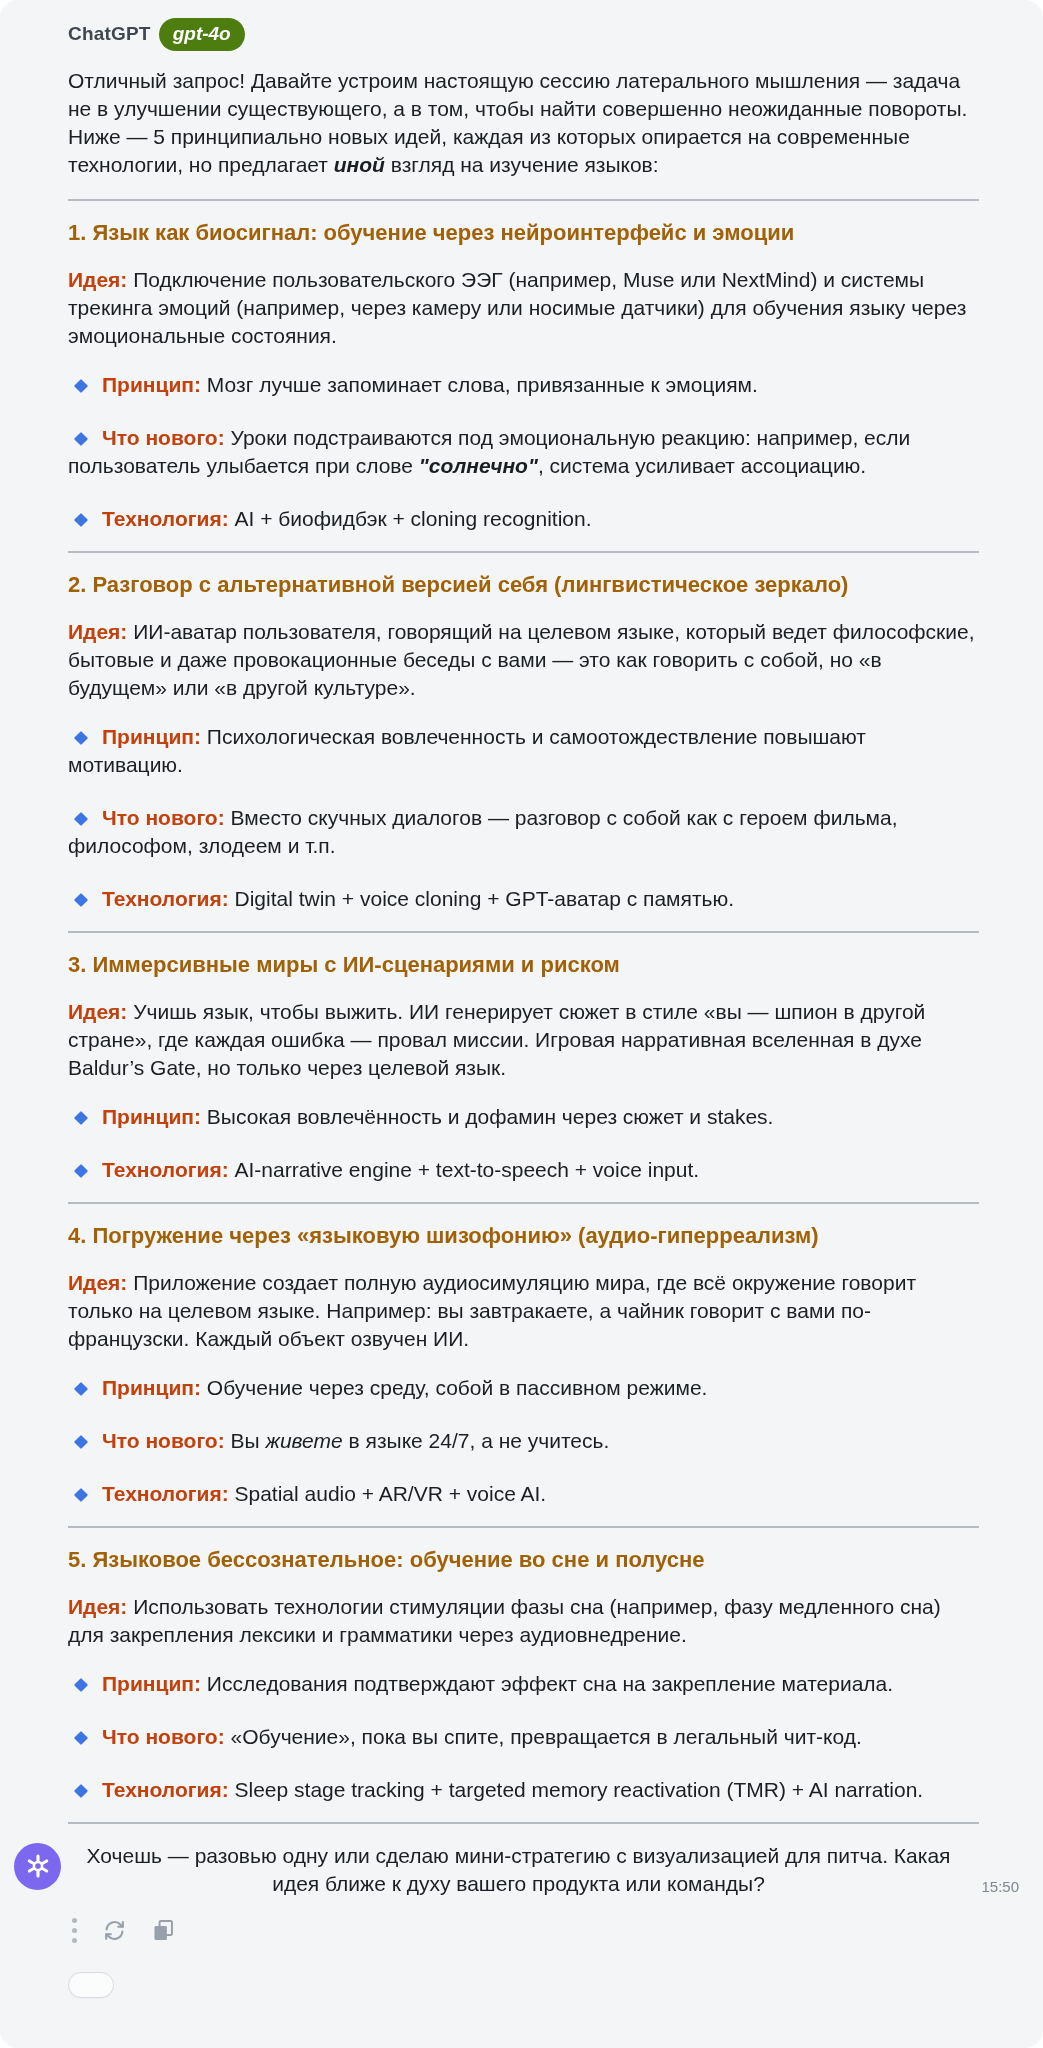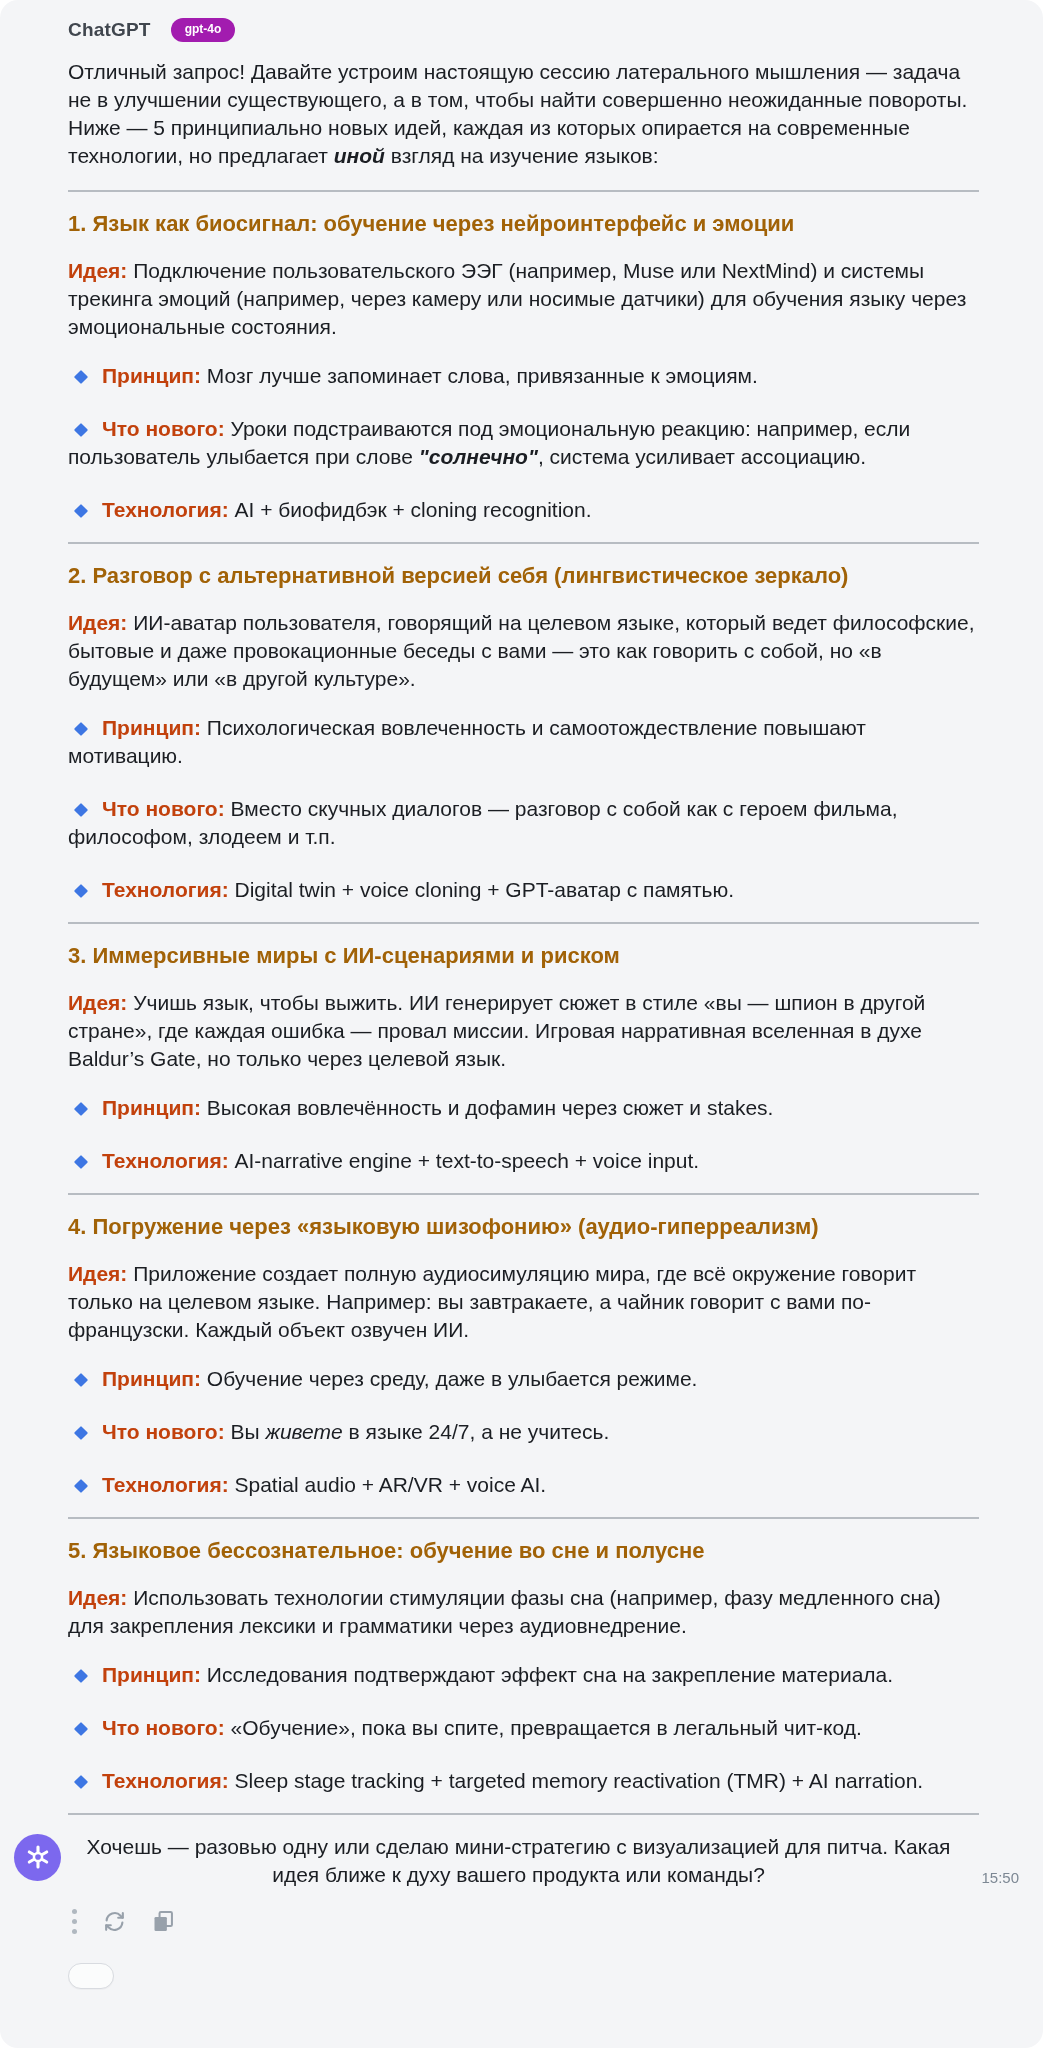--- a/index.html
+++ b/index.html
@@ -5,25 +5,25 @@
   html, body { margin:0; padding:0; background:#ffffff; }
   body { font-family:"Liberation Sans", sans-serif; }
   .page {
     position:relative; width:1043px; height:2048px; box-sizing:border-box;
     background:#f4f5f7; border-radius:18px; overflow:hidden;
     padding:12px 14px 0 14px; color:#1b1e23;
   }
   .gutter { margin-left:54px; margin-right:50px; }
 
   
-  .chat-header { display:flex; align-items:center; gap:20px; padding-top:6px; margin-bottom:16px; }
+  .chat-header { display:flex; align-items:center; gap:8px; padding-top:6px; margin-bottom:16px; }
   .app-name { font-size:19px; font-weight:700; color:#40464e; letter-spacing:.2px; }
   .model-badge {
-    background:#a21caf; color:#ffffff; font-size:12px; font-weight:700;
-    padding:4px 14px; border-radius:999px; line-height:1.3;
+    background:#4d7c0f; color:#ffffff; font-size:19px; font-weight:700;
+    padding:4px 14px; border-radius:999px; line-height:1.3;font-style:italic;
   }
 
   
   .msg-text, .para { font-size:21px; line-height:28px; color:#1b1e23; }
   .intro { margin:8px 0 20px 0; }
   .emph-bi { font-weight:700; font-style:italic; }
   .emph-i { font-style:italic; }
   hr.div { border:none; border-top:2px solid #b7bcc2; margin:18px 0 18px 0; }
 
   h3.sec-title { font-size:22px; font-weight:700; color:#a16207; margin:6px 0 19px 0; line-height:28px; }
@@ -106,21 +106,21 @@
       <p class="para bullet"><span class="diamond"></span><b>Принцип:</b> <span>Высокая вовлечённость и дофамин через сюжет и stakes.</span></p>
       <p class="para bullet last"><span class="diamond"></span><b>Технология:</b> <span>AI-narrative engine + text-to-speech + voice input.</span></p>
     </section>
 
     <hr class="div">
 
     
     <section>
       <h3 class="sec-title">4. Погружение через «языковую шизофонию» (аудио-гиперреализм)</h3>
       <p class="para idea"><b>Идея:</b> <span>Приложение создает полную аудиосимуляцию мира, где всё окружение говорит только на целевом языке. Например: вы завтракаете, а чайник говорит с вами по-французски. Каждый объект озвучен ИИ.</span></p>
-      <p class="para bullet"><span class="diamond"></span><b>Принцип:</b> <span>Обучение через среду, даже в улыбается режиме.</span></p>
+      <p class="para bullet"><span class="diamond"></span><b>Принцип:</b> <span>Обучение через среду, собой в пассивном режиме.</span></p>
       <p class="para bullet"><span class="diamond"></span><b>Что нового:</b> <span>Вы </span><em class="emph-i">живете</em><span> в языке 24/7, а не учитесь.</span></p>
       <p class="para bullet last"><span class="diamond"></span><b>Технология:</b> <span>Spatial audio + AR/VR + voice AI.</span></p>
     </section>
 
     <hr class="div">
 
     
     <section>
       <h3 class="sec-title">5. Языковое бессознательное: обучение во сне и полусне</h3>
       <p class="para idea"><b>Идея:</b> <span>Использовать технологии стимуляции фазы сна (например, фазу медленного сна) для закрепления лексики и грамматики через аудиовнедрение.</span></p>

